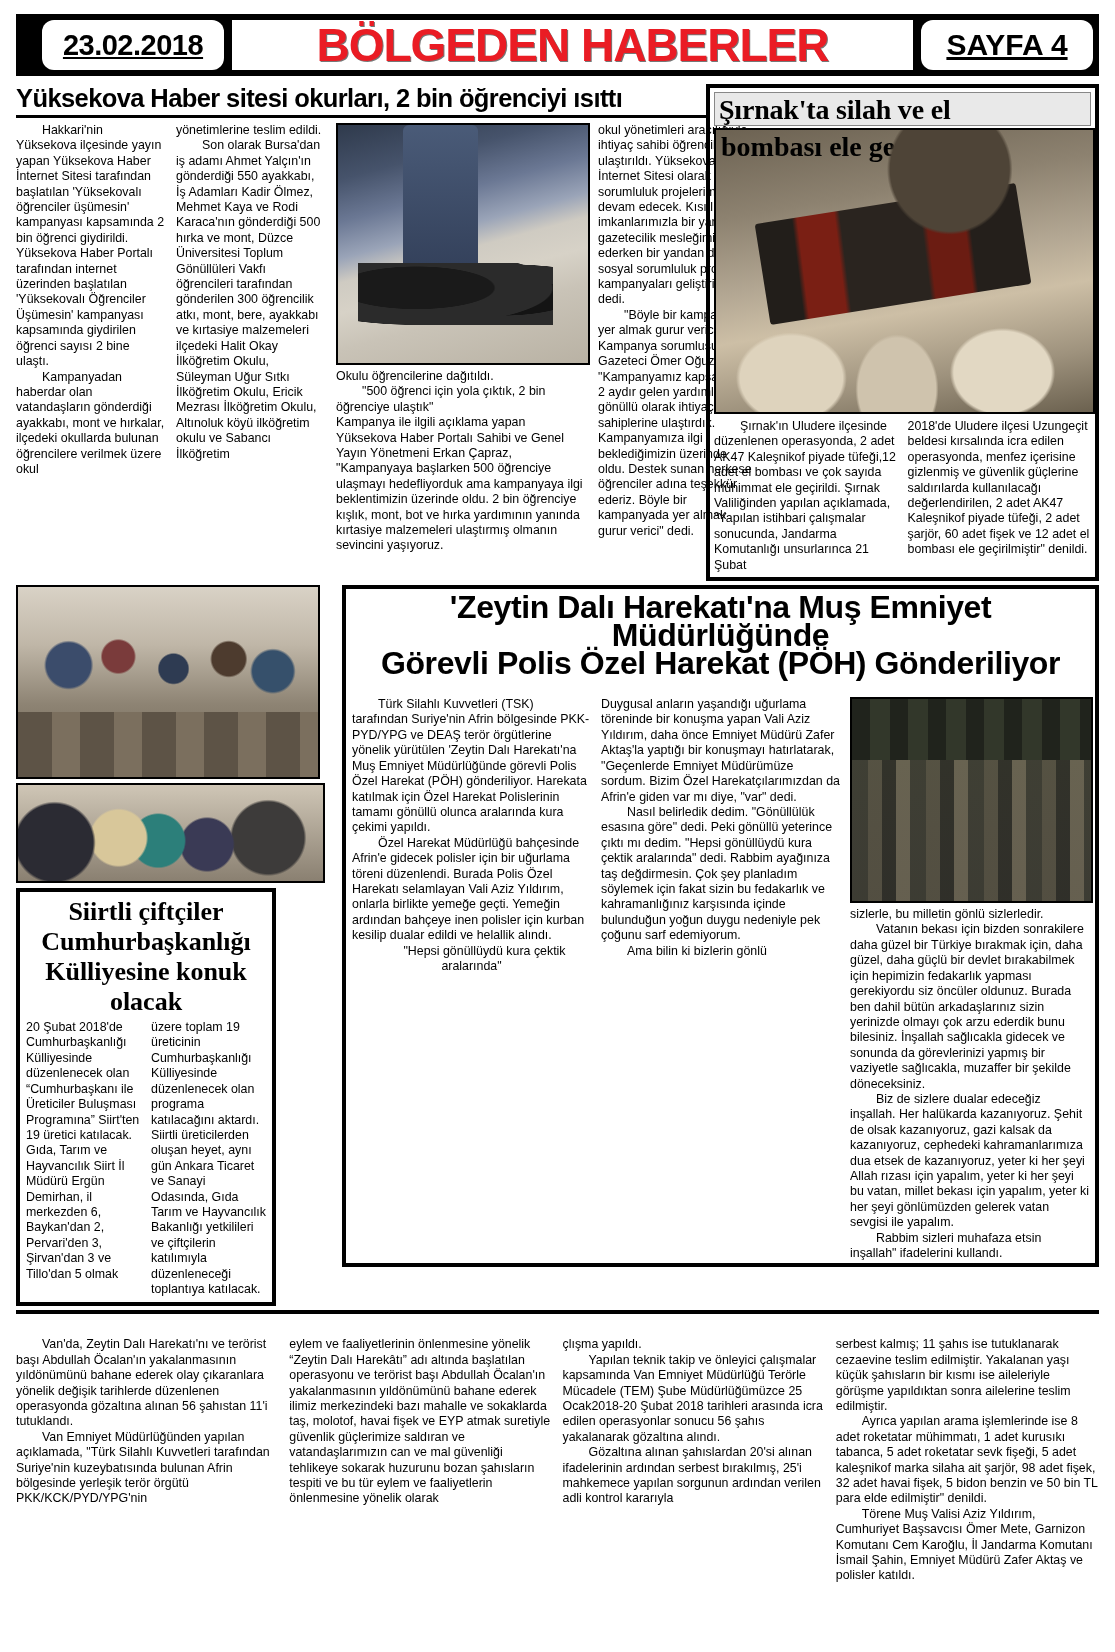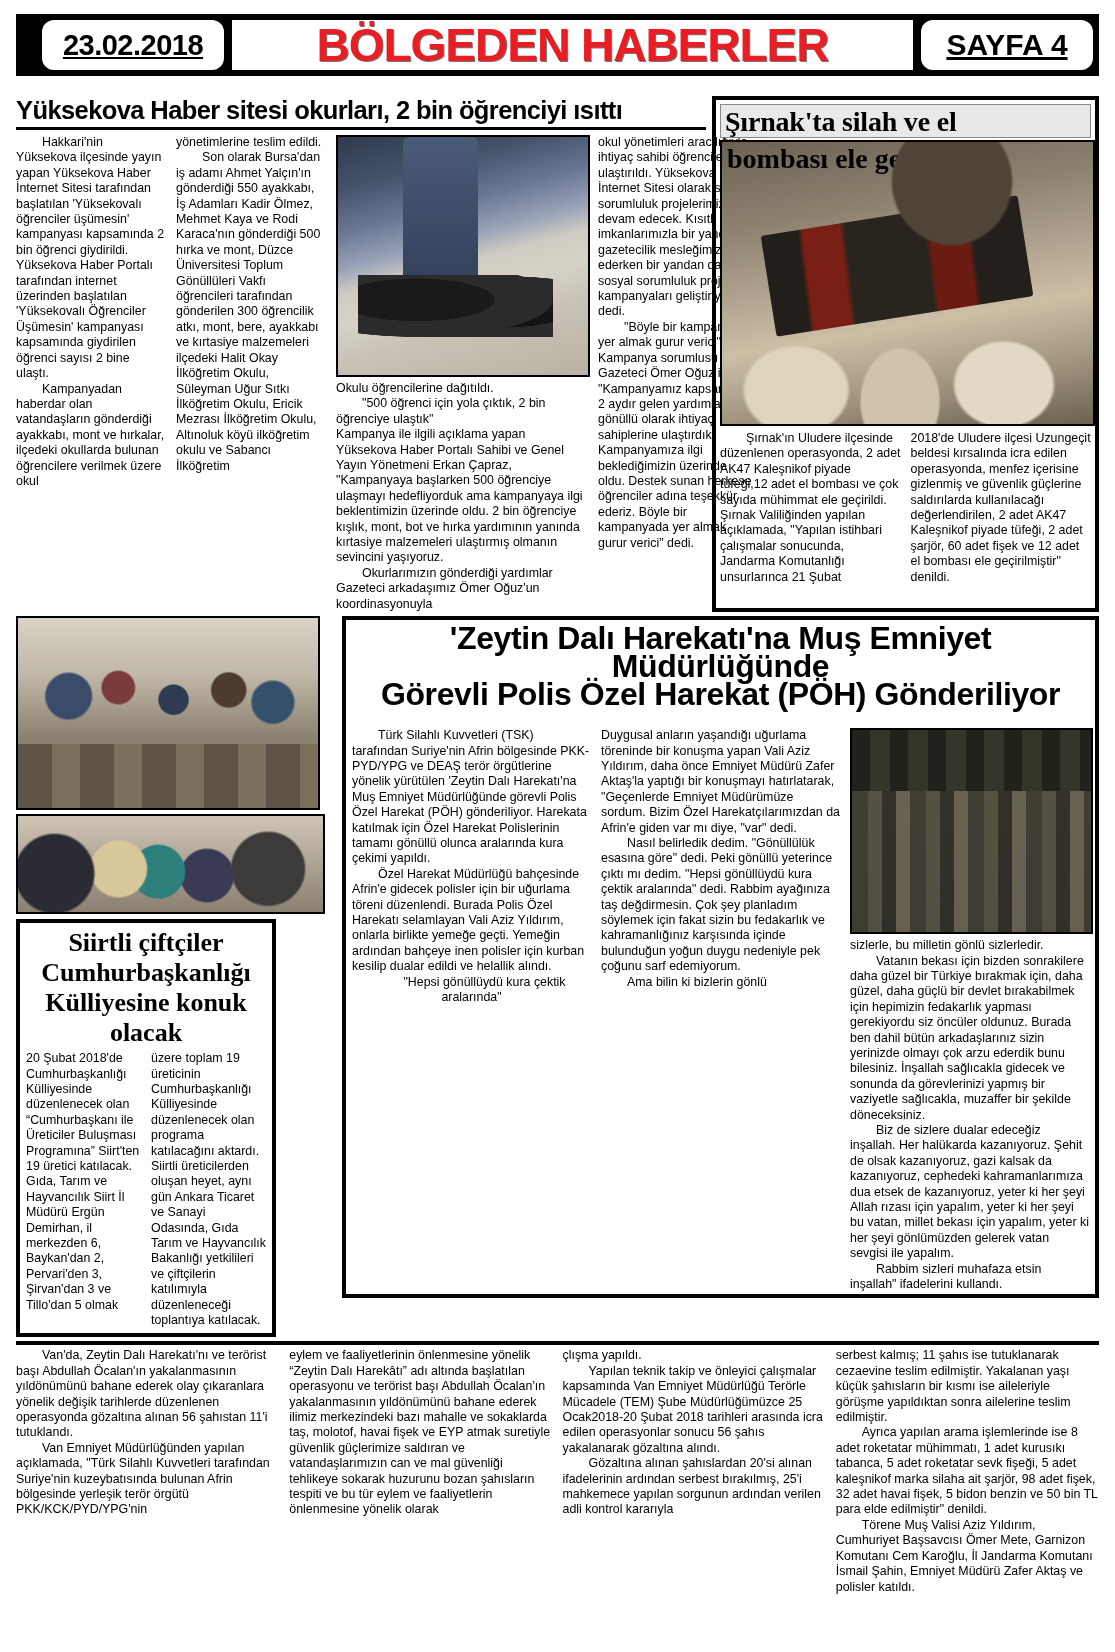--- a/index.html
+++ b/index.html
@@ -86,21 +86,21 @@
   .body-col {
     font-size: 12.4px;
     line-height: 15.4px;
     text-align: left;
     font-family: "Liberation Sans", sans-serif;
   }
   .body-col p { margin: 0; text-indent: 26px; }
   .body-col p.noind { text-indent: 0; }
 
   
-  .sec1 { display: flex; gap: 6px; margin-top: 20px; }
+  .sec1 { display: flex; margin-top: 8px; }
   .sec1-left { width: 690px; flex: none; }
   .hl1 {
     font-weight: bold;
     font-size: 25.5px;
     line-height: 29px;
     letter-spacing: -0.6px;
     border-bottom: 3px solid #000;
     padding-bottom: 2px;
     white-space: nowrap;
   }
@@ -250,21 +250,21 @@
   
   .sec3 { margin-top: 4px; border-top: 4px solid #000; padding-top: 3px; }
   .hl3 {
     font-family: "Liberation Serif", serif;
     font-weight: bold;
     font-size: 33px;
     line-height: 38px;
     text-align: center;
     letter-spacing: -0.3px;
   }
-  .sec3-body { display: flex; gap: 10px; margin-top: 0; }
+  .sec3-body { display: flex; gap: 10px; margin-top: 20px; }
   .sec3-body > div { flex: 1 1 0; }
 </style>
 </head>
 <body>
 
 <div class="page">
 
   <div class="masthead">
     <div class="date-box">
       <span>23.02.2018</span>
@@ -293,21 +293,20 @@
           <p class="noind">yönetimlerine teslim edildi.</p>
           <p>Son olarak Bursa'dan iş adamı Ahmet Yalçın'ın gönderdiği 550 ayakkabı, İş Adamları Kadir Ölmez, Mehmet Kaya ve Rodi Karaca'nın gönderdiği 500 hırka ve mont, Düzce Üniversitesi Toplum Gönüllüleri Vakfı öğrencileri tarafından gönderilen 300 öğrencilik atkı, mont, bere, ayakkabı ve kırtasiye malzemeleri ilçedeki Halit Okay İlköğretim Okulu, Süleyman Uğur Sıtkı İlköğretim Okulu, Ericik Mezrası İlköğretim Okulu, Altınoluk köyü ilköğretim okulu ve Sabancı İlköğretim</p>
         </div>
 
         <div style="width:252px; flex:none;">
           <div class="photo photo-shoes"></div>
           <div class="body-col" style="margin-top:4px;">
             <p class="noind">Okulu öğrencilerine dağıtıldı.</p>
             <p>"500 öğrenci için yola çıktık, 2 bin öğrenciye ulaştık"</p>
             <p class="noind">Kampanya ile ilgili açıklama yapan Yüksekova Haber Portalı Sahibi ve Genel Yayın Yönetmeni Erkan Çapraz, "Kampanyaya başlarken 500 öğrenciye ulaşmayı hedefliyorduk ama kampanyaya ilgi beklentimizin üzerinde oldu. 2 bin öğrenciye kışlık, mont, bot ve hırka yardımının yanında kırtasiye malzemeleri ulaştırmış olmanın sevincini yaşıyoruz.</p>
-            <p>Okurlarımızın gönderdiği yardımlar Gazeteci arkadaşımız Ömer Oğuz'un koordinasyonuyla</p>
           </div>
         </div>
 
         <div style="width:156px; flex:none;" class="body-col">
           <p class="noind">okul yönetimleri aracılığıyla ihtiyaç sahibi öğrencilere ulaştırıldı. Yüksekova Haber İnternet Sitesi olarak sosyal sorumluluk projelerimiz devam edecek. Kısıtlı imkanlarımızla bir yandan gazetecilik mesleğimizi icra ederken bir yandan da sosyal sorumluluk projeleri, kampanyaları geliştiriyoruz" dedi.</p>
           <p>"Böyle bir kampanyada yer almak gurur verici"</p>
           <p class="noind">Kampanya sorumlusu Gazeteci Ömer Oğuz ise, "Kampanyamız kapsamında 2 aydır gelen yardımları gönüllü olarak ihtiyaç sahiplerine ulaştırdık. Kampanyamıza ilgi beklediğimizin üzerinde oldu. Destek sunan herkese öğrenciler adına teşekkür ederiz. Böyle bir kampanyada yer almak gurur verici" dedi.</p>
         </div>
       </div>
     </div>

